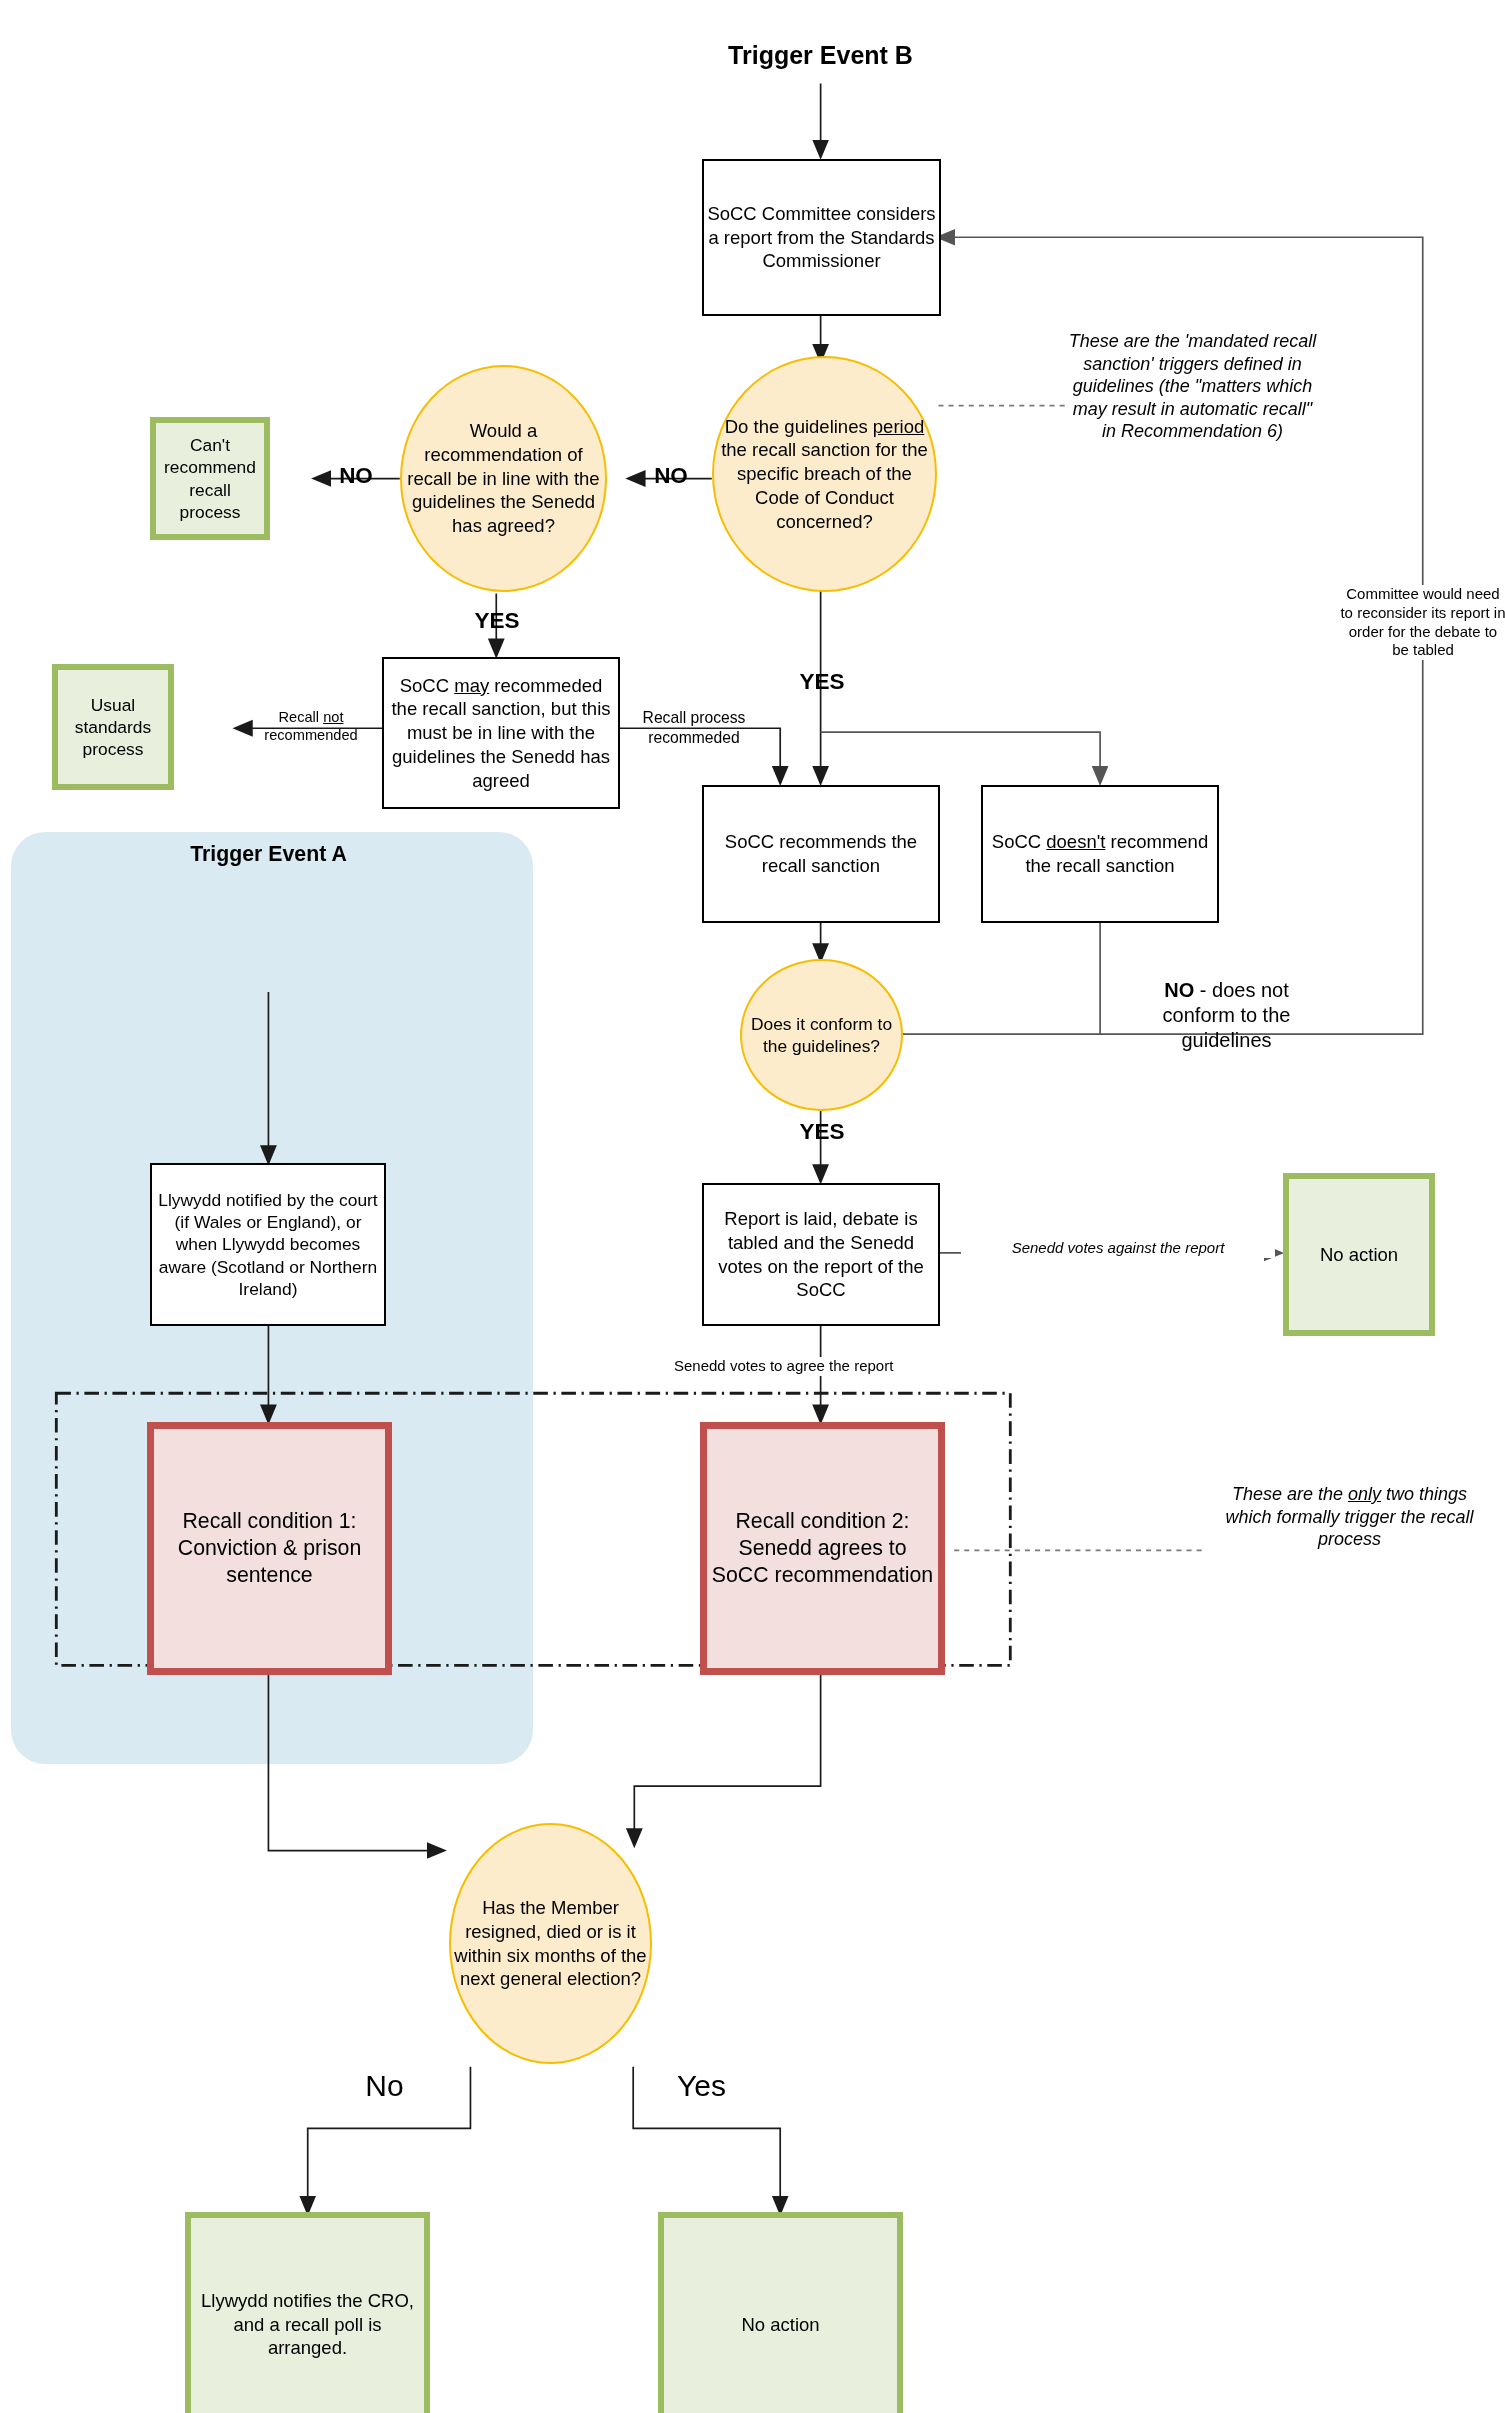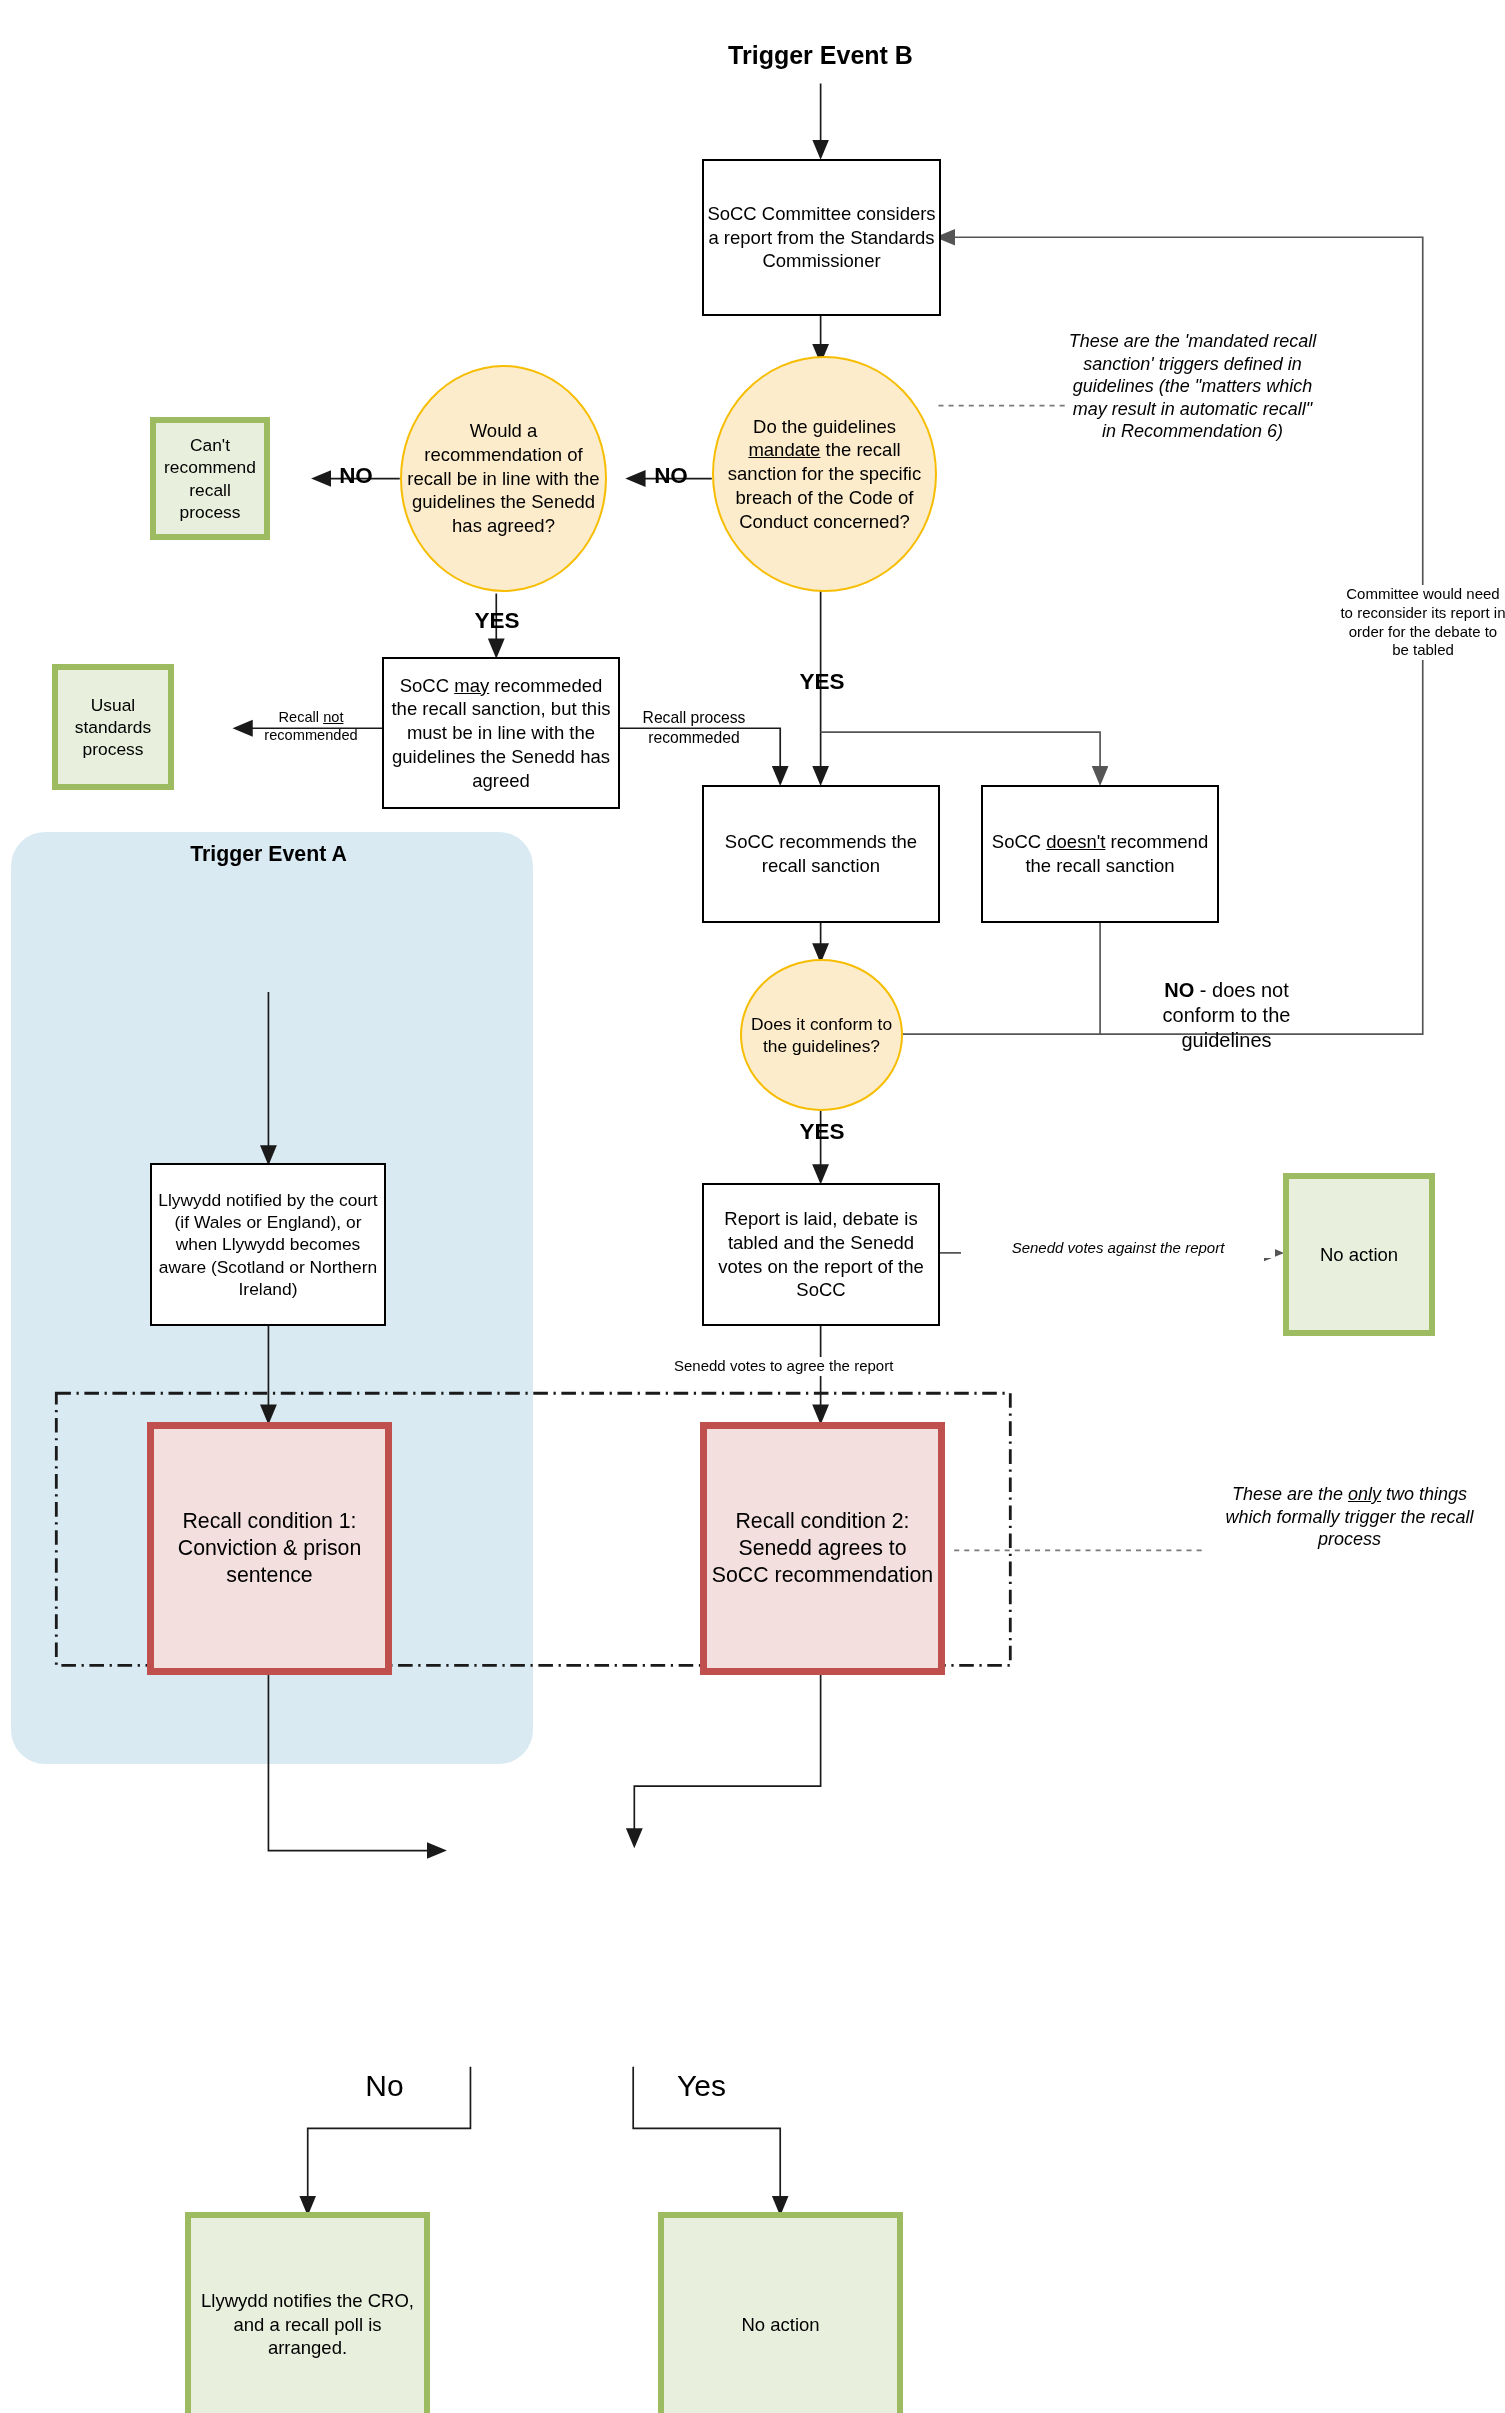--- a/index.html
+++ b/index.html
@@ -92,21 +92,21 @@
   <div class="ttl" style="left:680px;top:17px;width:281px;font-size:25px;">Trigger Event B</div>
 
   <div class="ttl" style="left:128px;top:818px;width:281px;font-size:21.3px;">Trigger Event A</div>
 
   <div class="node plain" style="left:702px;top:135px;width:239px;height:157px;font-size:18.5px;">
     <div class="txt">SoCC Committee considers a report from the Standards Commissioner</div>
   </div>
 
   <div class="node ellipse" style="left:712px;top:332px;width:225px;height:236px;font-size:18.5px;">
     <div class="txt">
-      <span>Do the guidelines </span><span class="u">mandate</span><span> the recall sanction for the specific breach of the Code of Conduct concerned?</span>
+      <span>Do the guidelines </span><span class="u">period</span><span> the recall sanction for the specific breach of the Code of Conduct concerned?</span>
     </div>
   </div>
 
   <div class="node ellipse" style="left:400px;top:341px;width:207px;height:227px;font-size:18.5px;">
     <div class="txt">Would a recommendation of recall be in line with the guidelines the Senedd has agreed?</div>
   </div>
 
   <div class="node green" style="left:150px;top:393px;width:120px;height:123px;font-size:17.4px;">
     <div class="txt">Can't recommend recall process</div>
   </div>
@@ -149,20 +149,23 @@
   </div>
 
   <div class="node red" style="left:147px;top:1398px;width:245px;height:253px;font-size:21.3px;">
     <div class="txt">Recall condition 1: Conviction &amp; prison sentence</div>
   </div>
 
   <div class="node red" style="left:700px;top:1398px;width:245px;height:253px;font-size:21.3px;">
     <div class="txt">Recall condition 2: Senedd agrees to SoCC recommendation</div>
   </div>
 
+  <div class="node ellipse" style="left:449px;top:1799px;width:203px;height:241px;font-size:18.5px;">
+    <div class="txt">Has the Member resigned, died or is it within six months of the next general election?</div>
+  </div>
 
   <div class="node green" style="left:185px;top:2188px;width:245px;height:225px;font-size:18.5px;">
     <div class="txt">Llywydd notifies the CRO, and a recall poll is arranged.</div>
   </div>
 
   <div class="node green" style="left:658px;top:2188px;width:245px;height:225px;font-size:18.5px;">
     <div class="txt">No action</div>
   </div>
 
   <div class="lbl bold" style="left:629px;top:438px;width:84px;font-size:22.5px;">NO</div>

